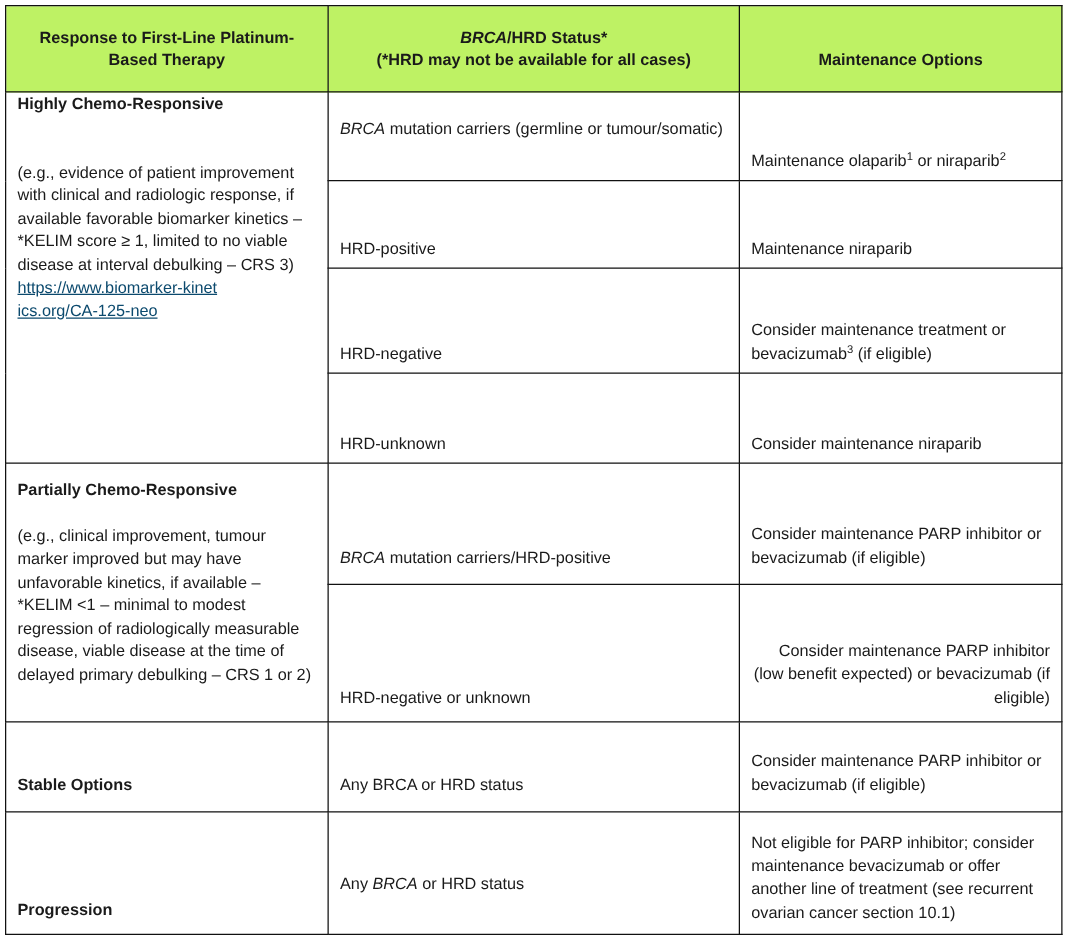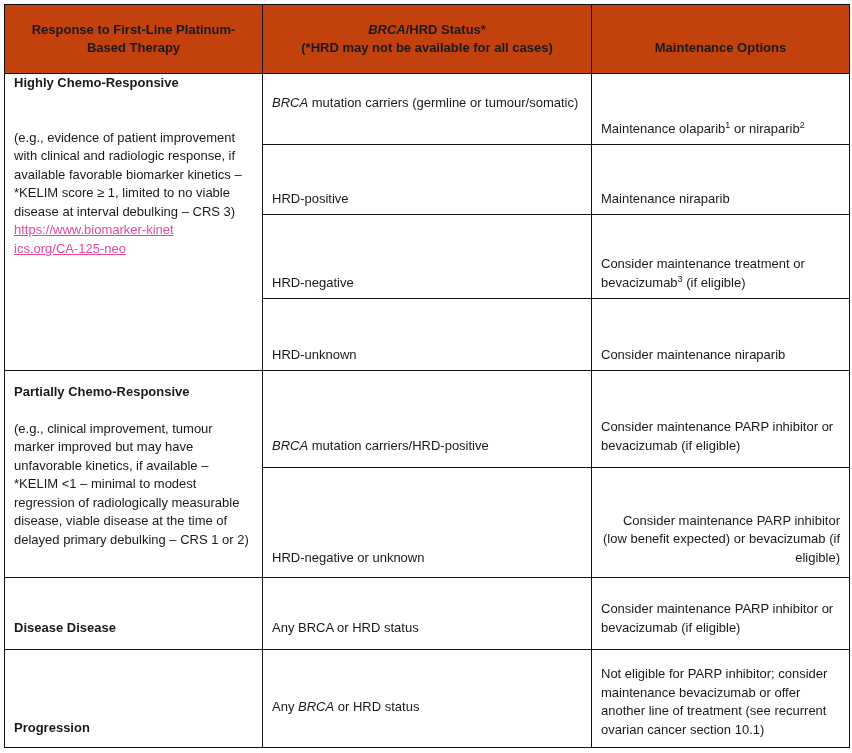--- a/index.html
+++ b/index.html
@@ -11,33 +11,33 @@
     font-size: 13px; line-height: 18.5px;
   }
   table.grid td, table.grid th {
     border: 1.5px solid #111;
     padding: 0 9px;
     vertical-align: bottom;
     text-align: left;
     font-weight: normal;
   }
   table.grid th {
-    background: #c2410c;
+    background: #bef264;
     font-weight: bold;
     text-align: center;
     vertical-align: middle;
     padding: 0 10px;
   }
   col.c1 { width: 258px; }
   col.c2 { width: 329px; }
   col.c3 { width: 258px; }
   .b { font-weight: bold; }
   .i { font-style: italic; text-align: right; }
   .cell-bottom { padding-bottom: 6px !important; }
-  .link { color: #ec4899; text-decoration: underline; }
+  .link { color: #0c4a6e; text-decoration: underline; }
   .resp-block { display: block; }
   .gap-sm { display: block; height: 18px; }
   .gap-lg { display: block; height: 36px; }
   sup { font-size: 9px; line-height: 0; vertical-align: 5px; }
 </style>
 </head>
 <body>
 
 <table class="grid">
   <colgroup>
@@ -101,21 +101,21 @@
         <span class="i">BRCA</span><span> mutation carriers/HRD-positive</span>
       </td>
       <td class="cell-bottom" style="padding-bottom:12px !important;"><span>Consider maintenance PARP inhibitor or bevacizumab (if eligible)</span></td>
     </tr>
     <tr style="height:110px">
       <td class="cell-bottom" style="padding-bottom:10px !important;margin-left:40px;"><span>HRD-negative or unknown</span></td>
       <td class="cell-bottom" style="padding-bottom:10px !important;text-align:right;"><span>Consider maintenance PARP inhibitor (low benefit expected) or bevacizumab (if eligible)</span></td>
     </tr>
 
     <tr style="height:72px">
-      <td class="cell-bottom" style="padding-bottom:12px !important;"><span class="b">Disease Disease</span></td>
+      <td class="cell-bottom" style="padding-bottom:12px !important;"><span class="b">Stable Options</span></td>
       <td class="cell-bottom" style="padding-bottom:12px !important;"><span>Any BRCA or HRD status</span></td>
       <td class="cell-bottom" style="padding-bottom:12px !important;"><span>Consider maintenance PARP inhibitor or bevacizumab (if eligible)</span></td>
     </tr>
 
     <tr style="height:98px">
       <td class="cell-bottom" style="padding-bottom:10px !important;margin-top:39px;"><span class="b">Progression</span></td>
       <td style="vertical-align:top; padding-top:48px;">
         <span>Any </span><span class="i">BRCA</span><span> or HRD status</span>
       </td>
       <td class="cell-bottom" style="padding-bottom:8px !important;"><span>Not eligible for PARP inhibitor; consider maintenance bevacizumab or offer another line of treatment (see recurrent ovarian cancer section 10.1)</span></td>

